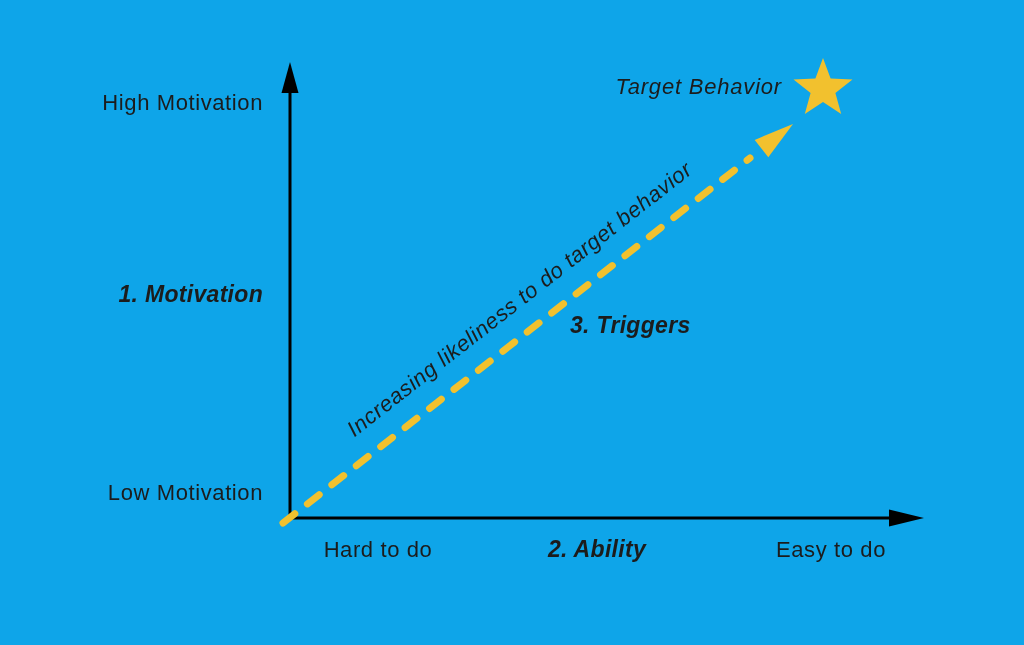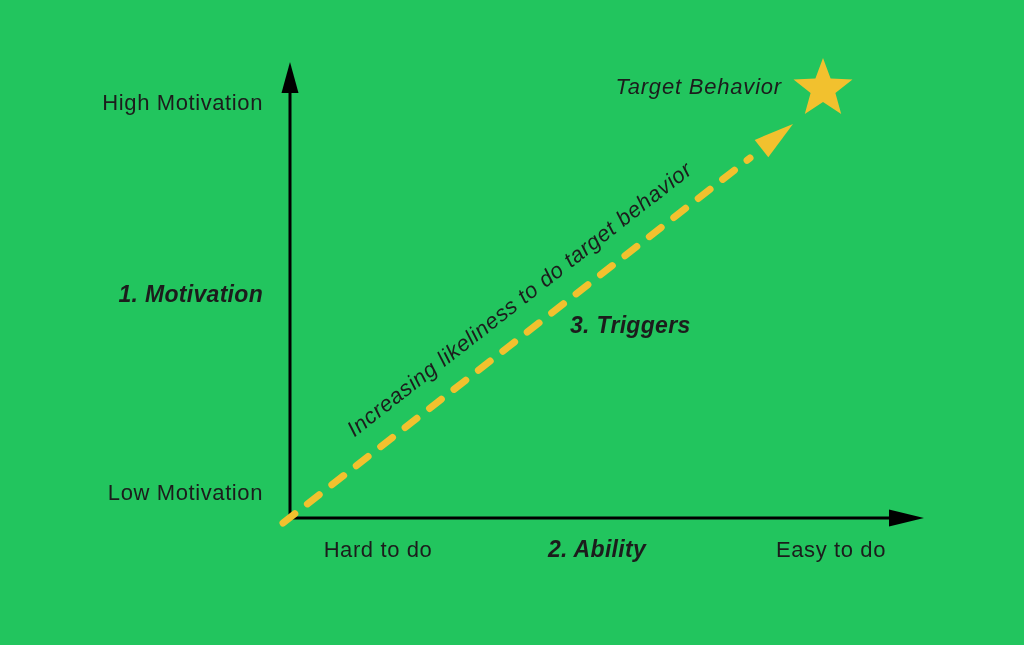--- a/index.html
+++ b/index.html
@@ -4,21 +4,21 @@
 <style>
   html, body {
     margin: 0;
     padding: 0;
     background: #ffffff;
   }
   .stage {
     position: relative;
     width: 1024px;
     height: 645px;
-    background: #22c55e;
+    background: #0ea5e9;
     overflow: hidden;
     font-family: "Liberation Sans", sans-serif;
   }
   svg text {
     fill: #1c1c1c;
     font-family: "Liberation Sans", sans-serif;
   }
   .axis-end-label {
     font-size: 22px;
     letter-spacing: 0.6px;

